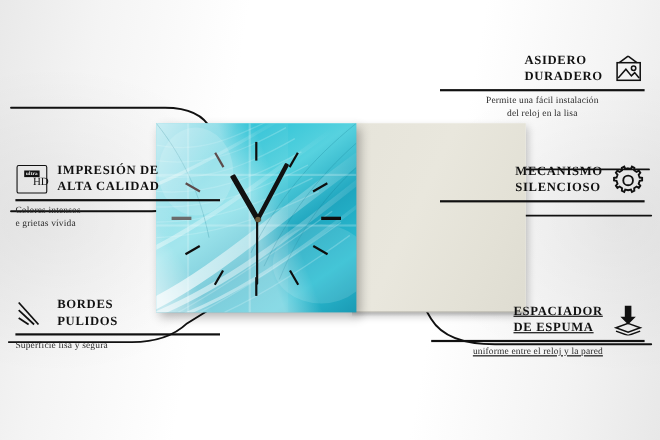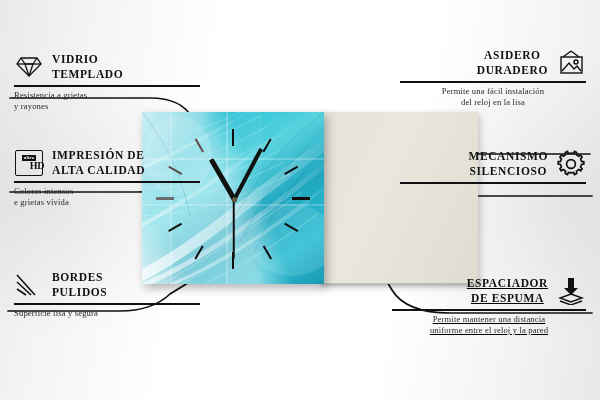--- a/index.html
+++ b/index.html
@@ -51,29 +51,29 @@
   .hub{position:absolute;width:5px;height:5px;border-radius:50%;
     background:#6b5a3a;box-shadow:0 0 1px #000;}
 
   
   .feat{position:absolute;width:186px;}
   .feat .row{display:flex;align-items:center;gap:8px;}
   .feat.left .row{justify-content:flex-start;}
   .feat.right .row{justify-content:flex-end;}
   .ficon{width:30px;height:30px;flex:0 0 30px;display:flex;align-items:center;justify-content:center;}
   .ftitle{font-size:11.5px;font-weight:bold;letter-spacing:0.6px;color:#111;line-height:1.28;}
-  .feat.right .ftitle{text-align:center;}
+  .feat.right .ftitle{text-align:left;}
   .rule{height:1.6px;background:#111;margin:3px 0 3px;}
   .fdesc{font-size:8.6px;color:#2a2a2a;line-height:1.35;letter-spacing:0.15px;}
   .feat.right .fdesc{text-align:center;}
 
   .hdbox{width:26px;height:24px;border:1.8px solid #111;border-radius:2px;
     display:flex;flex-direction:column;align-items:center;justify-content:center;line-height:1;}
   .hdbox .u{font-size:4.6px;font-weight:bold;background:#111;color:#fff;padding:0.5px 2px;letter-spacing:.2px;}
-  .hdbox .h{font-size:10px;font-weight:bold;color:#111;letter-spacing:-0.2px;padding-left:16px;}
+  .hdbox .h{font-size:10px;font-weight:normal;color:#111;letter-spacing:-0.2px;padding-left:16px;}
 </style>
 </head>
 <body>
 
 <div class="stage">
 
   <svg class="wires" viewBox="0 0 600 400">
     <g fill="none" stroke="#111111" stroke-width="1.7" stroke-linecap="round">
       <path d="M10 98 L150 98 Q182 98 192 118 L196 125"></path>
       <path d="M10 192 L138 192 Q158 192 163 183 L165 178"></path>
@@ -164,40 +164,20 @@
         <div class="tick" style="left:56px;top:26px;width:2.4px;height:15px;transform:rotate(150deg);background:#5d4b4b;"></div>
       </div>
 
       <div class="hand" style="left:92px;top:85px;width:46px;height:4.6px;transform:rotate(-120deg);"></div>
       <div class="hand" style="left:92px;top:85.5px;width:58px;height:4px;transform:rotate(-62deg);"></div>
       <div class="hand" style="left:92px;top:86.3px;width:60px;height:1.5px;transform:rotate(90deg);"></div>
       <div class="hub" style="left:90px;top:84.5px;"></div>
     </div>
   </div>
 
-  <div class="feat left" style="left:14px;top:52px;">
-    <div class="row">
-      <span class="ficon">
-        <svg width="28" height="24" viewBox="0 0 28 24" fill="none" stroke="#111" stroke-width="1.3">
-          <path d="M6 3 L22 3 L26 9 L14 21 L2 9 Z"></path>
-          <path d="M2 9 L26 9"></path>
-            <path d="M6 3 L10 9 L14 21"></path>
-            <path d="M22 3 L18 9 L14 21"></path>
-          <path d="M10 9 L18 9"></path>
-        </svg>
-      </span>
-      <span>
-        <div class="ftitle">VIDRIO</div>
-        <div class="ftitle">TEMPLADO</div>
-      </span>
-    </div>
-    <div class="rule"></div>
-    <div class="fdesc">Resistencia a grietas</div>
-    <div class="fdesc">y rayones</div>
-  </div>
 
   <div class="feat left" style="left:14px;top:148px;">
     <div class="row">
       <span class="ficon">
         <span class="hdbox">
           <span class="u">ultra</span>
           <span class="h">HD</span>
         </span>
       </span>
       <span>
@@ -273,17 +253,16 @@
       </span>
       <span class="ficon">
         <svg width="28" height="28" viewBox="0 0 28 28" fill="none" stroke="#111" stroke-width="1.4">
           <path d="M11 1 L17 1 L17 11 L21 11 L14 18 L7 11 L11 11 Z" fill="#111" stroke="none"></path>
           <path d="M14 17 L25 21 L14 25 L3 21 Z"></path>
           <path d="M3 24 L14 28 L25 24"></path>
         </svg>
       </span>
     </div>
     <div class="rule"></div>
-    <div class="fdesc">Permite mantener una distancia</div>
     <div class="fdesc">uniforme entre el reloj y la pared</div>
   </div>
 
 </div>
 
 </body></html>

